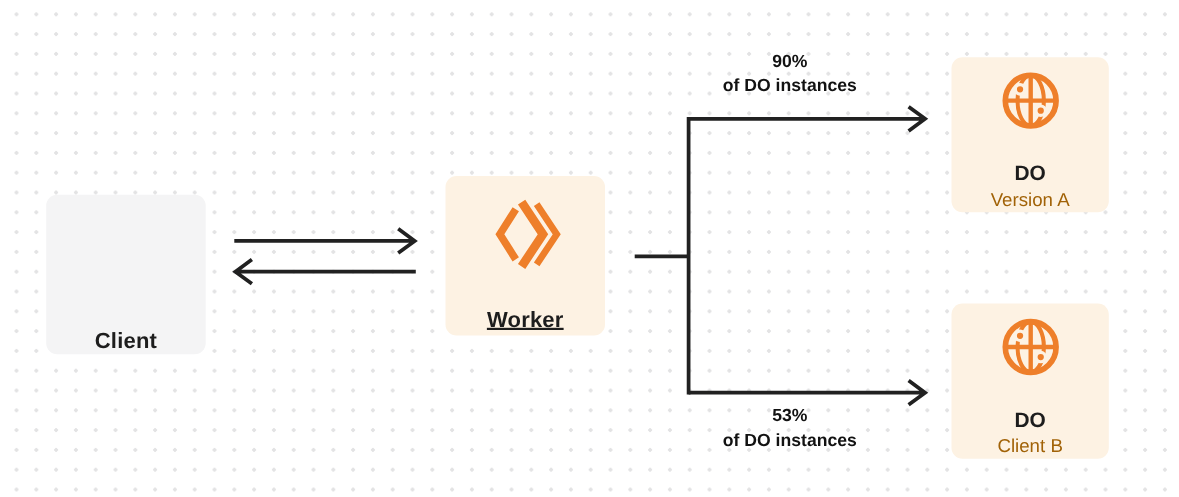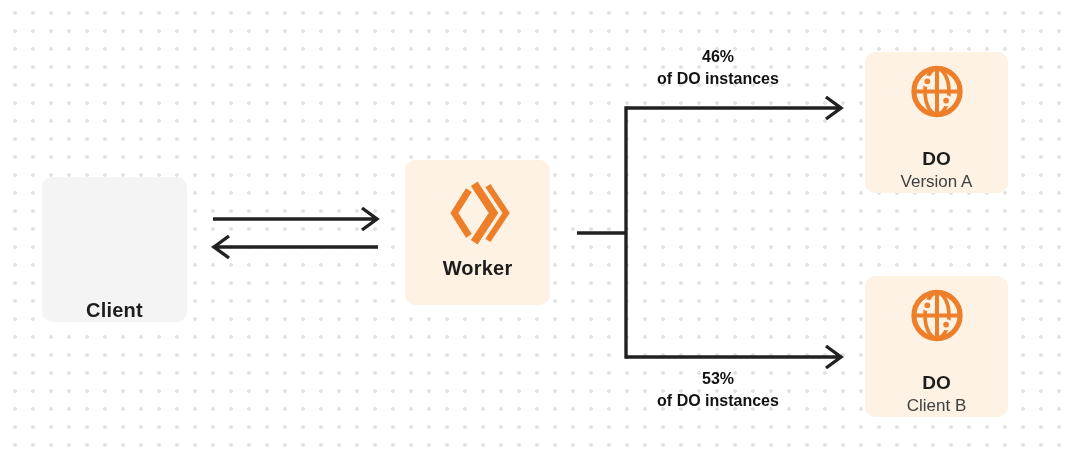--- a/index.html
+++ b/index.html
@@ -39,32 +39,32 @@
     padding-top: 11px;
   }
   .do-a { left: 865px; top: 52px; }
   .do-b { left: 865px; top: 276px; }
   .node-label {
     font-size: 20px;
     font-weight: bold;
     color: #1d1d1d;
     letter-spacing: 0.2px;
   }
-  .worker-node .node-label { margin-top: 6px; }
+  .worker-node .node-label { margin-top: 29px; text-decoration: underline; }
   .do-title {
     margin-top: 27px;
     font-size: 19px;
     font-weight: bold;
     color: #1d1d1d;
     line-height: 23px;
   }
   .do-subtitle {
     font-size: 17px;
     font-weight: normal;
-    color: #404040;
+    color: #a16207;
     line-height: 23px;
   }
   .edge-label {
     position: absolute;
     left: 718px;
     transform: translateX(-50%);
     text-align: center;
     color: #121212;
     font-size: 16px;
     font-weight: bold;
@@ -131,21 +131,21 @@
       </g>
       <circle cx="33" cy="32" r="7.5" fill="#ee7f2a" stroke="#fdf2e3" stroke-width="5"></circle>
       <circle cx="66" cy="66" r="7.5" fill="#ee7f2a" stroke="#fdf2e3" stroke-width="5"></circle>
       <circle cx="50" cy="50" r="40.5" fill="none" stroke="#ee7f2a" stroke-width="9"></circle>
     </svg>
     <div class="do-title">DO</div>
     <div class="do-subtitle">Client B</div>
   </div>
 
   <div class="edge-label top">
-    <div>46%</div>
+    <div>90%</div>
     <div>of DO instances</div>
   </div>
 
   <div class="edge-label bottom">
     <div>53%</div>
     <div>of DO instances</div>
   </div>
 
 </div>
 

